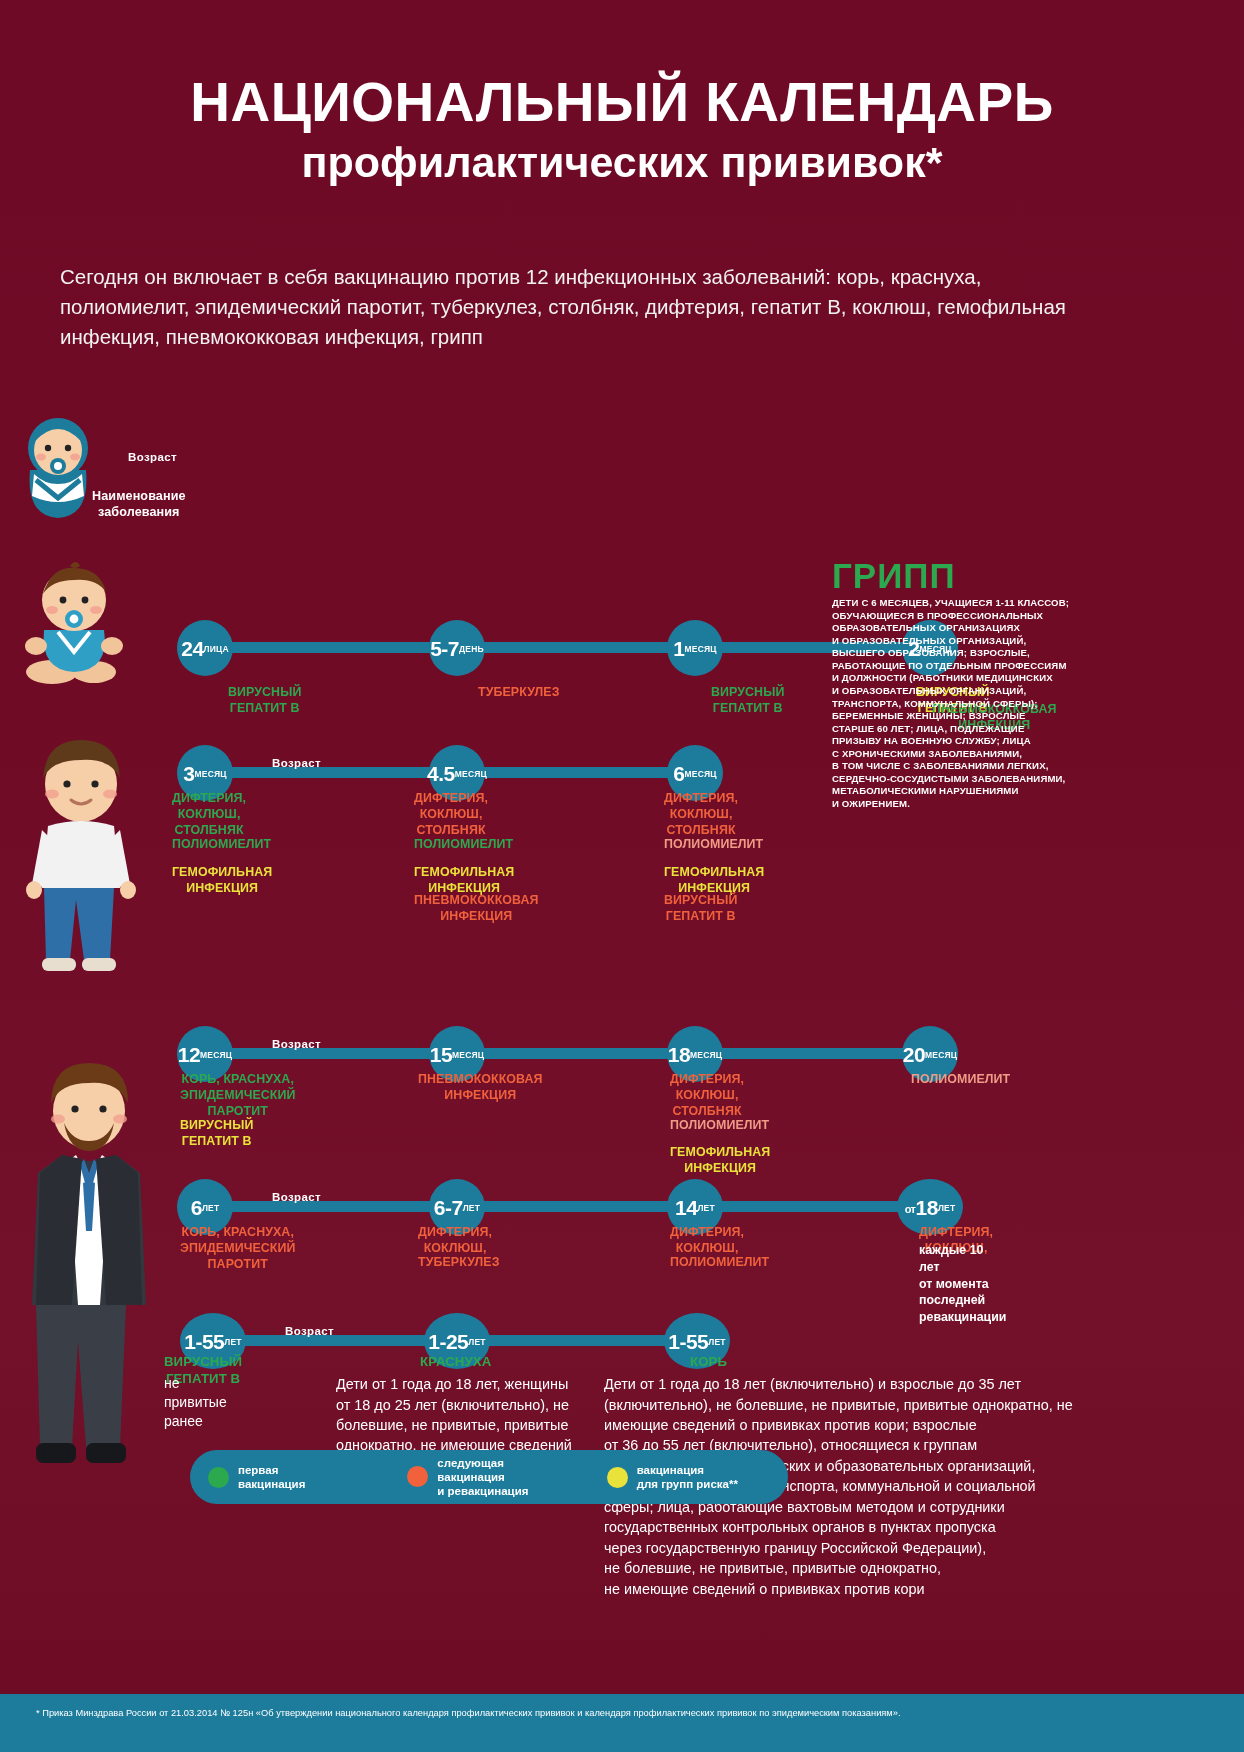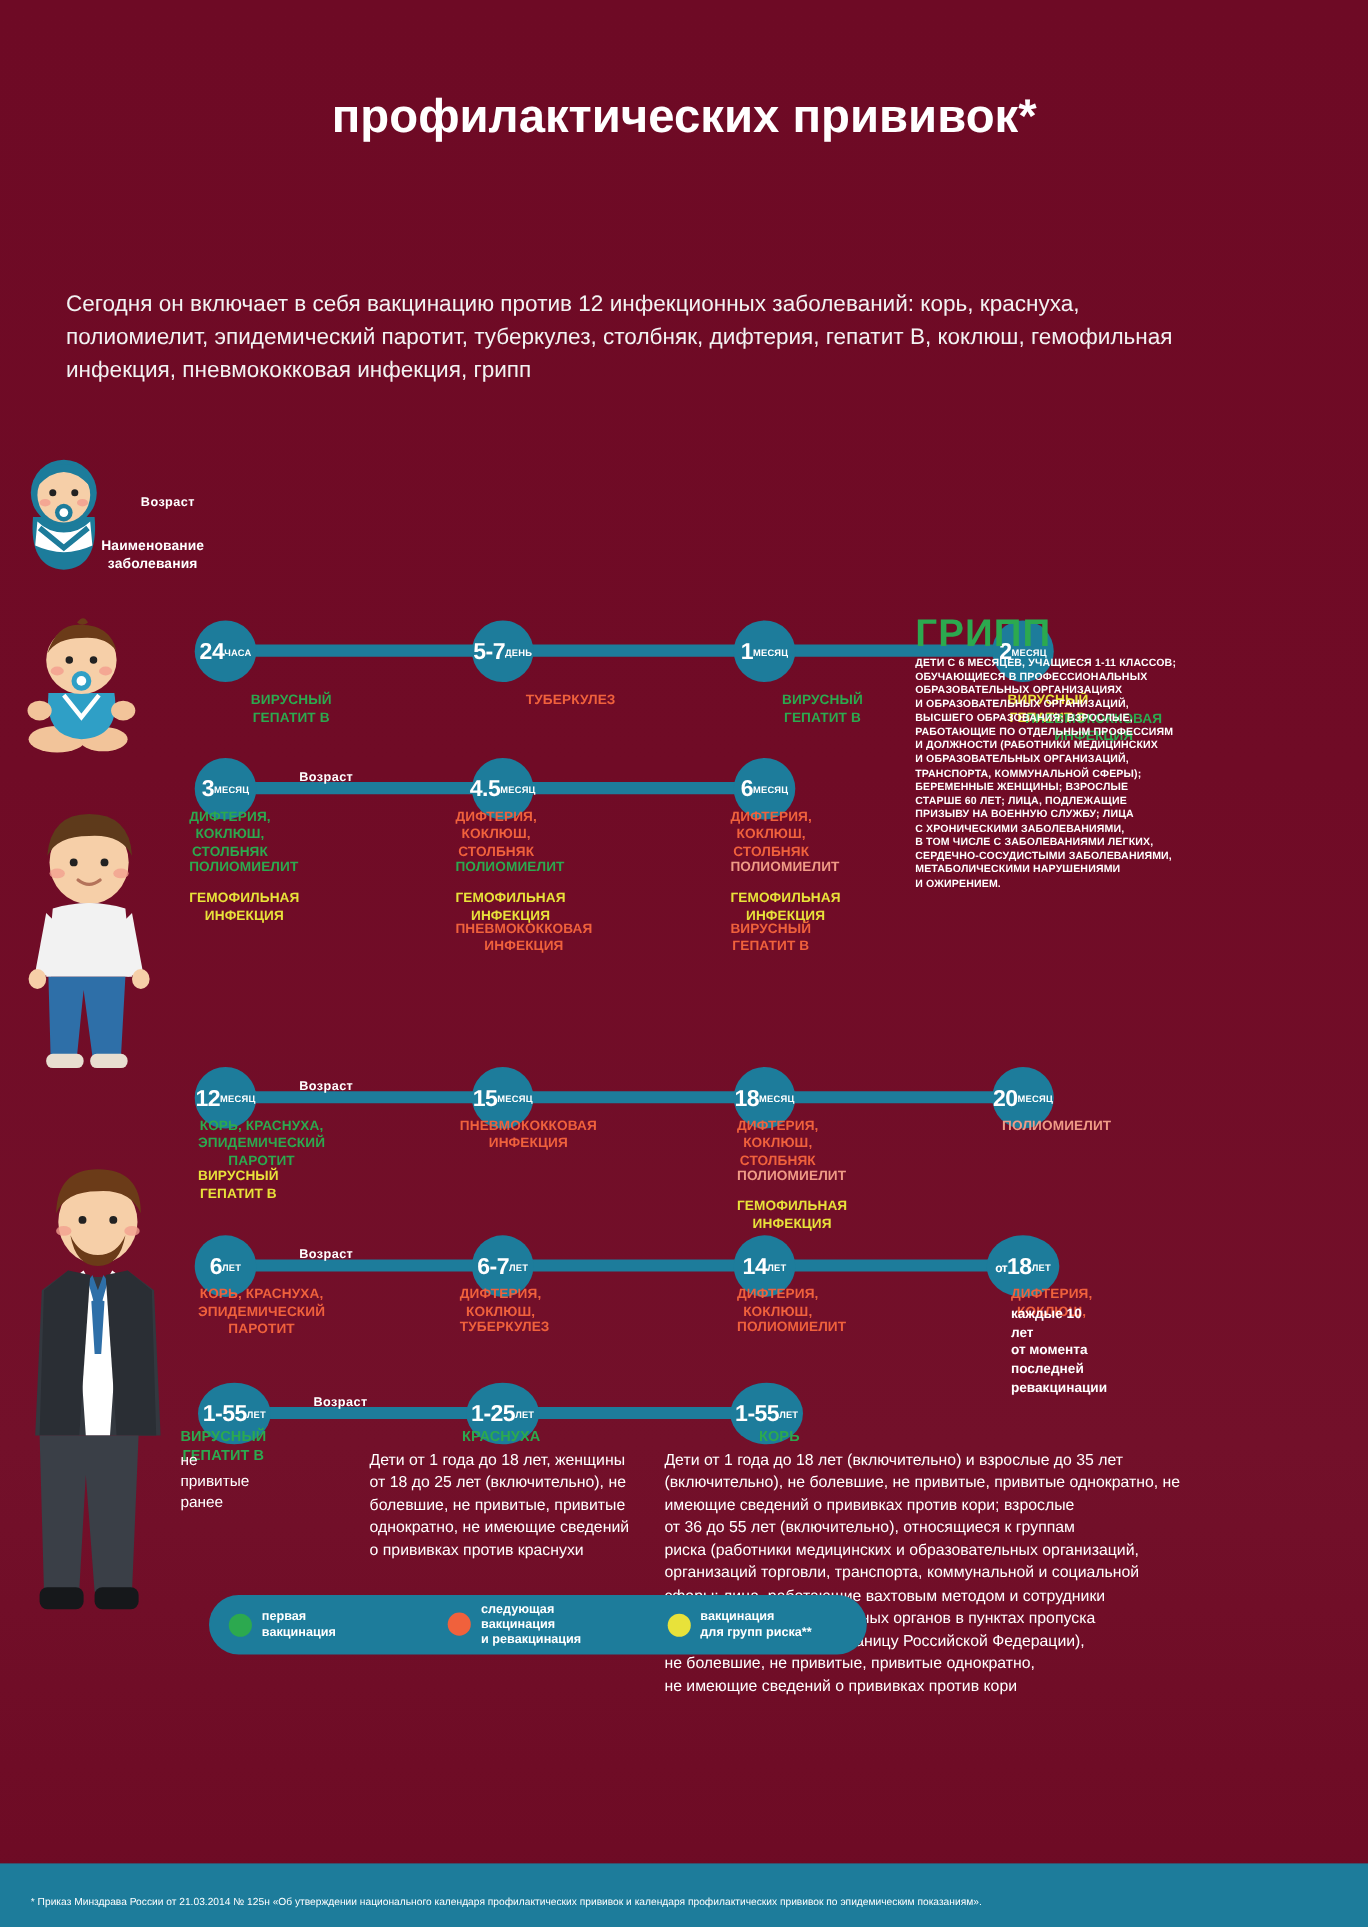--- a/index.html
+++ b/index.html
@@ -90,33 +90,34 @@
   .dot{width:21px;height:21px;border-radius:50%;flex:0 0 auto;margin-right:9px;}
   .dot.g{background:#2ca94f;}
   .dot.o{background:#f0613c;}
   .dot.y{background:#e8e23a;}
   .legend-label{font-size:11.5px;font-weight:bold;line-height:1.22;color:#fff;white-space:pre-line;}
 
   
   .footer{
     position:absolute;left:0;bottom:0;width:1244px;height:58px;background:#1d7c9b;
   }
-  .footer p{margin:16px;padding:0 12px;font-size:9.3px;line-height:1.55;color:#ffffff;}
+  .footer p{margin:0;padding:0 36px;font-size:9.3px;line-height:1.55;color:#ffffff;}
   .footer .f1{padding-top:12px;}
 
   
   .fig{position:absolute;}
   .fig svg{display:block;}
 </style>
 </head>
 <body>
 
 <div class="poster">
 
   <div class="title-wrap">
+    <div class="title-main">НАЦИОНАЛЬНЫЙ КАЛЕНДАРЬ</div>
     <div class="title-sub">профилактических прививок*</div>
   </div>
 
   <div class="intro">Сегодня он включает в себя вакцинацию против 12 инфекционных заболеваний: корь, краснуха, полиомиелит, эпидемический паротит, туберкулез, столбняк, дифтерия, гепатит В, коклюш, гемофильная инфекция, пневмококковая инфекция, грипп</div>
 
   <div class="fig" style="left:22px;top:412px;">
     <svg width="72" height="108" viewBox="0 0 72 108">
       <path d="M8 58 Q4 104 36 106 Q68 104 64 58 Z" fill="#1d7c9b"></path>
       <path d="M12 62 Q22 72 36 72 Q50 72 60 62 L62 84 Q36 96 10 84 Z" fill="#ffffff"></path>
       <path d="M14 68 L36 86 L58 68" stroke="#1d7c9b" stroke-width="5" fill="none"></path>
@@ -195,21 +196,21 @@
 
   <div class="vozrast" style="left:92px;top:451px;">Возраст</div>
   <div class="dis" style="left:92px;top:488px;color:#ffffff;text-transform:none;font-size:12.6px;">Наименование
 заболевания</div>
 
   <div class="row">
     <div class="track" style="left:205px;top:455px;width:725px;"></div>
 
     <div class="node" style="left:177px;top:433px;">
       <span class="num">24</span>
-      <span class="unit">ЧАСА</span>
+      <span class="unit">ЛИЦА</span>
     </div>
     <div class="node" style="left:429px;top:433px;">
       <span class="num">5-7</span>
       <span class="unit">ДЕНЬ</span>
     </div>
     <div class="node" style="left:667px;top:433px;">
       <span class="num">1</span>
       <span class="unit">МЕСЯЦ</span>
     </div>
     <div class="node" style="left:902px;top:433px;">

